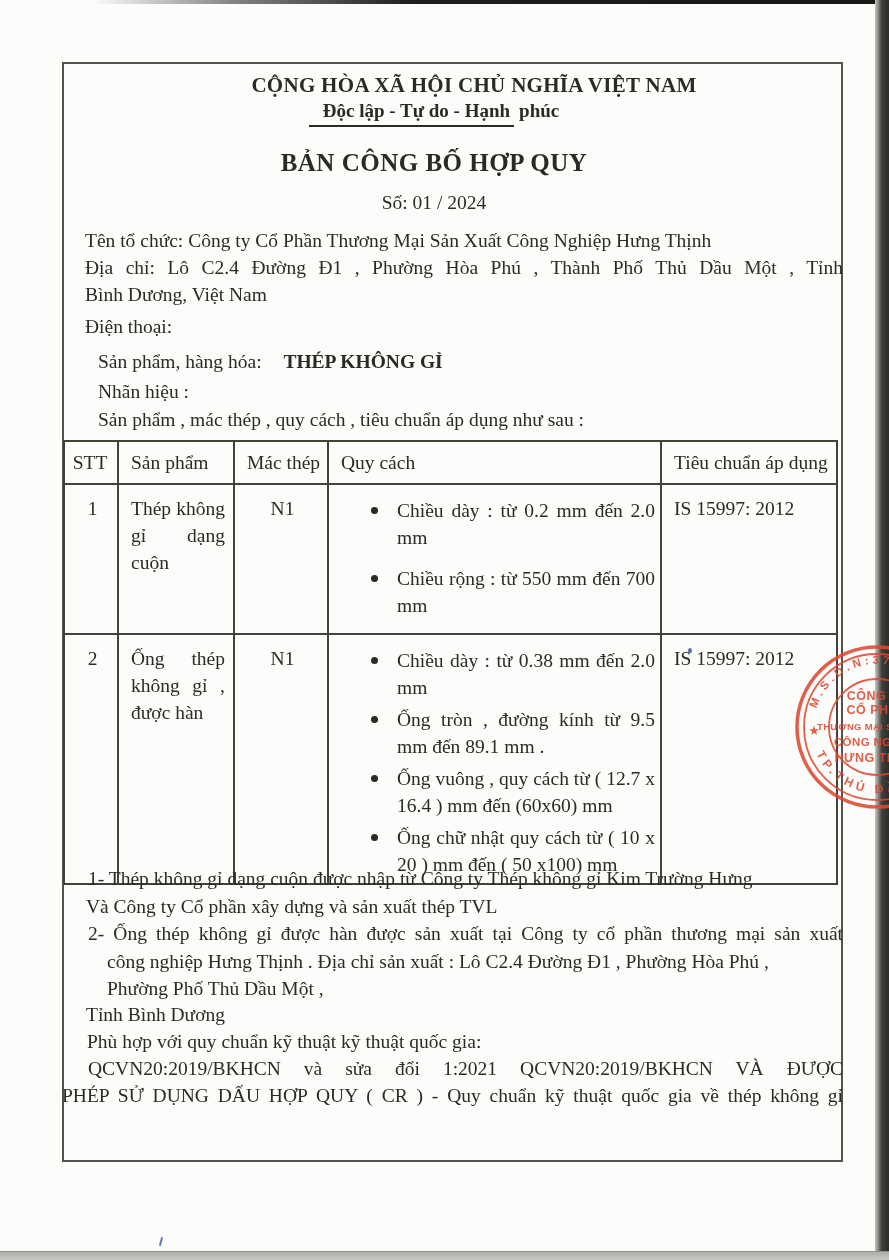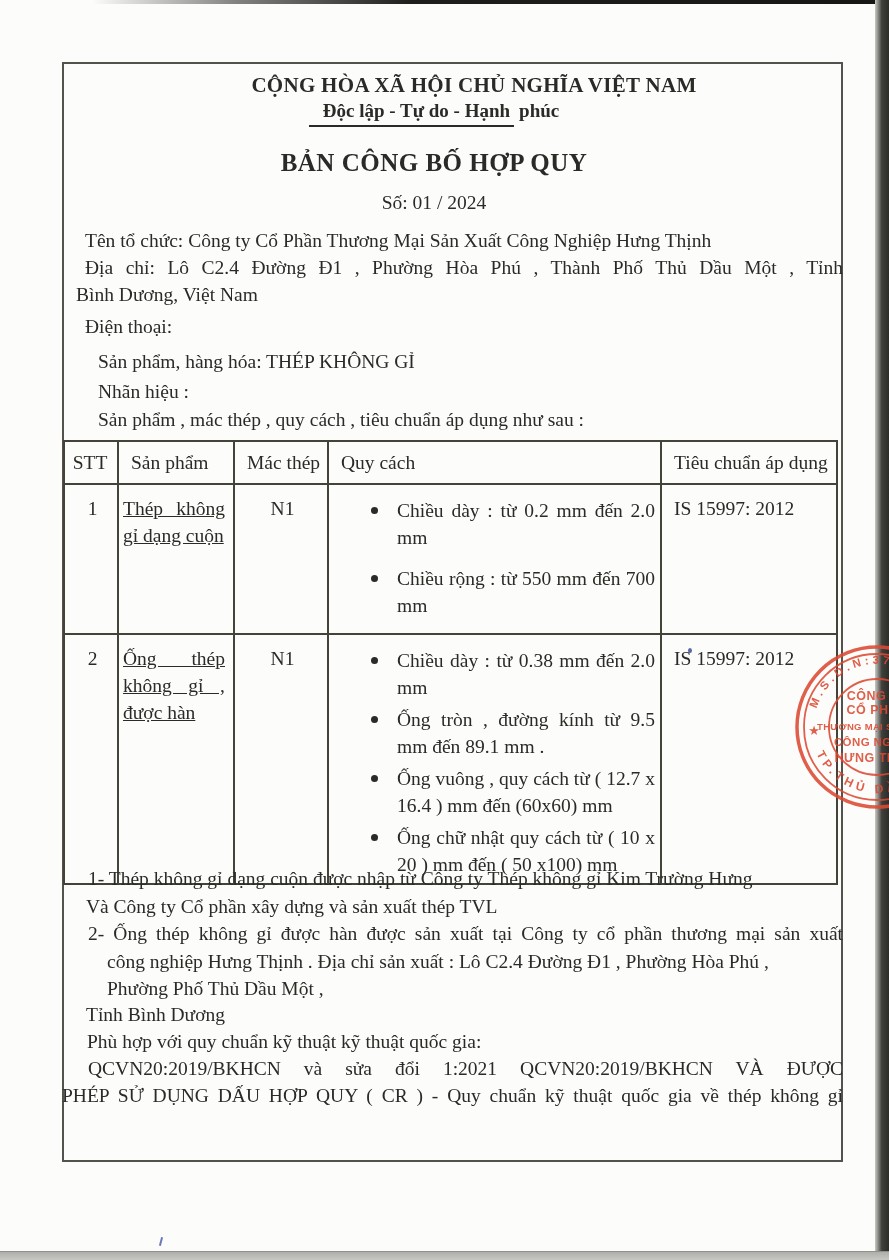--- a/index.html
+++ b/index.html
@@ -26,37 +26,37 @@
   .nat-title{top:73px;font-weight:bold;font-size:21px;letter-spacing:.3px;margin-left:40px;}
   .motto{top:100px;font-weight:bold;font-size:19px;}
   .motto-underlined{border-bottom:2px solid #2a2a26;padding:0 4px 3px 14px;display:inline-block;}
   .motto-tail{margin-left:5px;}
   .doc-title{top:149px;font-weight:bold;font-size:25px;letter-spacing:.5px;}
   .doc-number{top:192px;font-size:19.5px;}
   
   .tline{font-size:19.5px;line-height:27px;white-space:nowrap;}
   .l-org{left:85px;top:227px;}
   .l-addr1{left:85px;top:254px;width:758px;white-space:normal;text-align:justify;text-align-last:justify;}
-  .l-addr2{left:76px;top:281px;}
+  .l-addr2{left:85px;top:281px;}
   .l-phone{left:85px;top:313px;}
   .l-product{left:98px;top:348px;}
-  .l-product b{font-weight:normal;}
+  .l-product b{font-weight:bold;margin-left:17px;}
   .l-brand{left:98px;top:378px;}
   .l-intro{left:98px;top:406px;}
   
   table.spec{position:absolute;left:63px;top:440px;width:773px;border-collapse:collapse;table-layout:fixed;
     font-size:19.5px;line-height:27px;}
   table.spec th,table.spec td{border:2px solid #454239;box-sizing:border-box;font-weight:normal;}
   table.spec th{height:43px;text-align:left;vertical-align:middle;padding:2px 6px 2px 12px;}
   table.spec th.c,table.spec td.c{text-align:center;padding-left:4px;}
   table.spec td{vertical-align:top;}
   tr.r1 td{height:92px;}
   tr.r2 td{height:238px;}
   td.cell-stt{padding-top:10px;}
-  td.cell-product{padding:10px 8px 0 4px;text-align:justify;text-decoration:underline;}
+  td.cell-product{padding:10px 8px 0 12px;text-align:justify;}
   td.cell-grade{padding-top:10px;}
   td.cell-specs{padding:8px 4px 0 0;}
   td.cell-standard{padding:10px 0 0 12px;}
   ul.specs{list-style:none;margin:4px;padding:0;}
   ul.specs li{position:relative;margin:0 0 0 38px;padding-left:26px;width:258px;text-align:justify;}
   ul.specs li::before{content:"";position:absolute;left:0;top:10px;width:7px;height:7px;border-radius:50%;background:#2a2a26;}
   tr.r1 ul.specs li{margin-bottom:14px;}
   tr.r2 ul.specs li{margin-bottom:5px;}
   
   .n1{left:88px;top:865px;}

